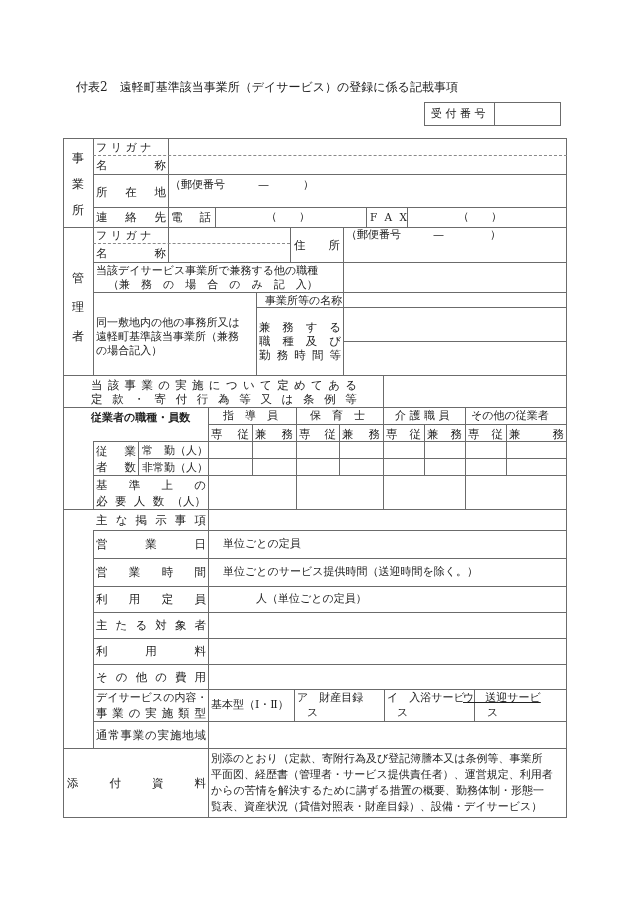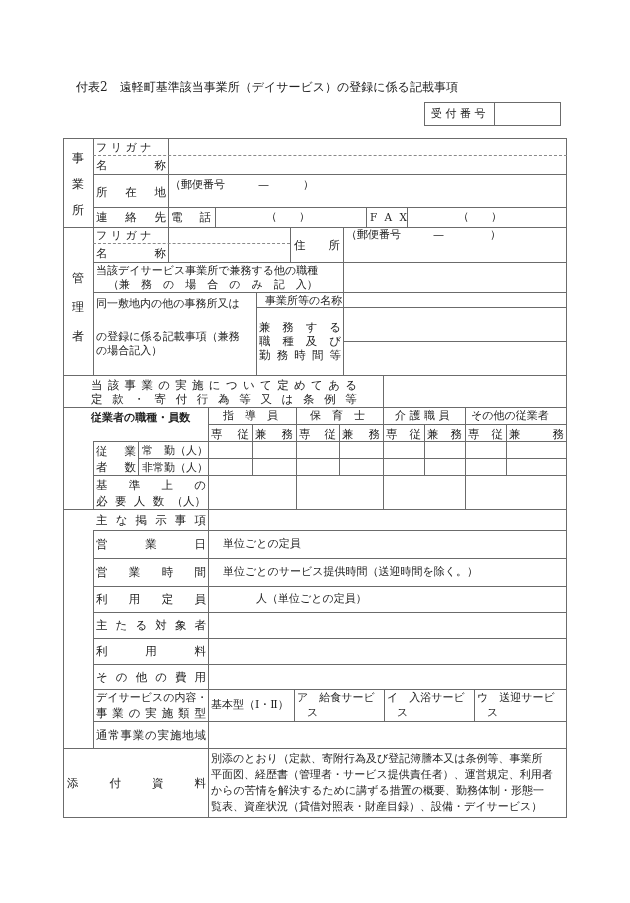--- a/index.html
+++ b/index.html
@@ -102,22 +102,22 @@
 </div>
 <div class="t" style="left:346px;top:228px;">（郵便番号</div>
 <div class="t" style="left:433px;top:228px;">—</div>
 <div class="t" style="left:490px;top:228px;">）</div>
 <div class="field" style="left:346px;top:243px;width:219px;height:18px;"></div>
 
 <div class="t" style="left:96px;top:264px;">当該デイサービス事業所で兼務する他の職種</div>
 <div class="t" style="left:108px;top:278px;">（兼　務　の　場　合　の　み　記　入）</div>
 <div class="field" style="left:345px;top:263px;width:220px;height:28px;"></div>
 
-<div class="t" style="left:96px;top:297px;">同一敷地内の他の事務所又は</div>
-<div class="t" style="left:96px;top:330px;">の登録に係る記載事項（兼務</div>
+<div class="t" style="left:96px;top:316px;">同一敷地内の他の事務所又は</div>
+<div class="t" style="left:96px;top:330px;">遠軽町基準該当事業所（兼務</div>
 <div class="t" style="left:96px;top:344px;">の場合記入）</div>
 <div class="t" style="left:259px;top:294px;margin-left:6px;">事業所等の名称</div>
 <div class="field" style="left:345px;top:293px;width:220px;height:13px;"></div>
 <div class="just" style="left:259px;top:320px;width:82px;">
   <span>兼</span>
     <span>務</span>
     <span>す</span>
     <span>る</span>
 </div>
 <div class="just" style="left:259px;top:334px;width:82px;">
@@ -354,25 +354,25 @@
     <span>の</span>
     <span>実</span>
     <span>施</span>
     <span>類</span>
     <span>型</span>
 </div>
 <div class="vl" style="left:294px;top:689px;height:32px;"></div>
 <div class="vl" style="left:384px;top:689px;height:32px;"></div>
 <div class="vl" style="left:474px;top:689px;height:32px;"></div>
 <div class="t sm" style="left:211px;top:698px;">基本型（Ⅰ・Ⅱ）</div>
-<div class="t sm" style="left:297px;top:691px;">ア　給食サービ</div>
+<div class="t sm" style="left:297px;top:691px;">ア　財産目録</div>
 <div class="t sm" style="left:307px;top:706px;">ス</div>
 <div class="t sm" style="left:387px;top:691px;">イ　入浴サービ</div>
 <div class="t sm" style="left:397px;top:706px;">ス</div>
-<div class="t sm" style="left:477px;top:691px;">ウ　送迎サービ</div>
+<div class="t sm" style="left:463px;top:691px;text-decoration:underline;">ウ　送迎サービ</div>
 <div class="t sm" style="left:487px;top:706px;">ス</div>
 
 <div class="just" style="left:96px;top:728px;width:110px;">
   <span>通</span>
     <span>常</span>
     <span>事</span>
     <span>業</span>
     <span>の</span>
     <span>実</span>
     <span>施</span>

